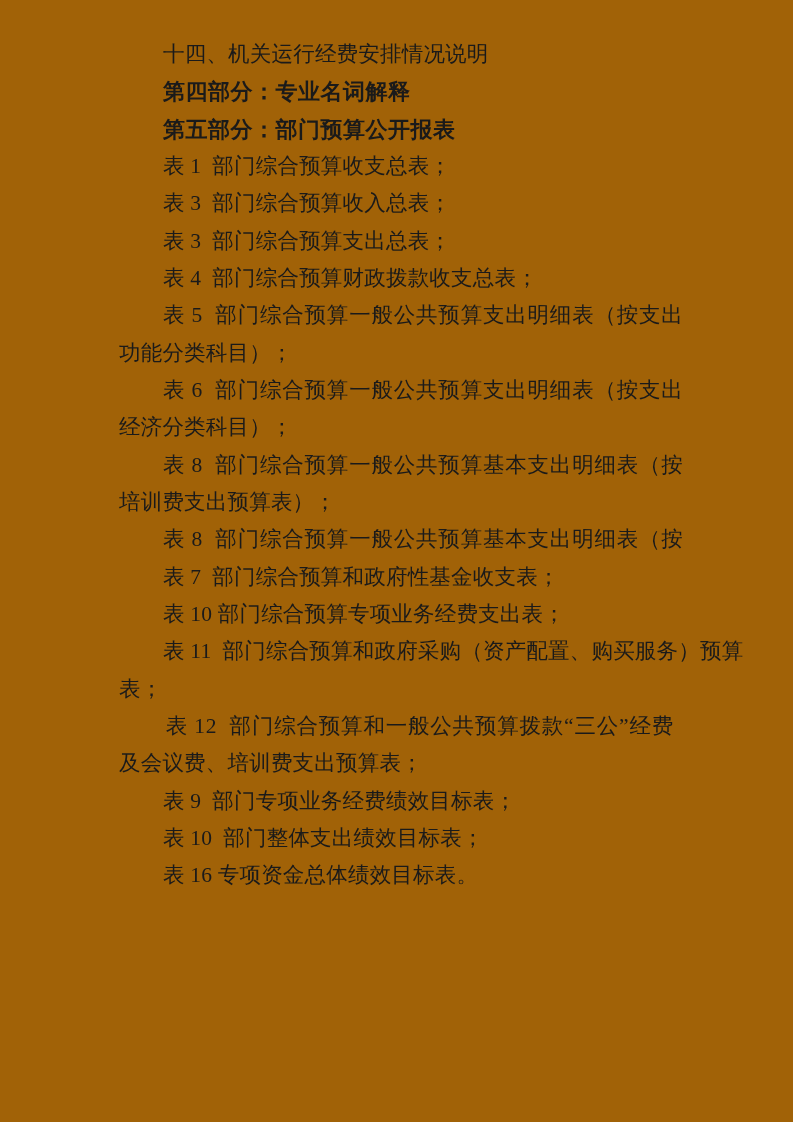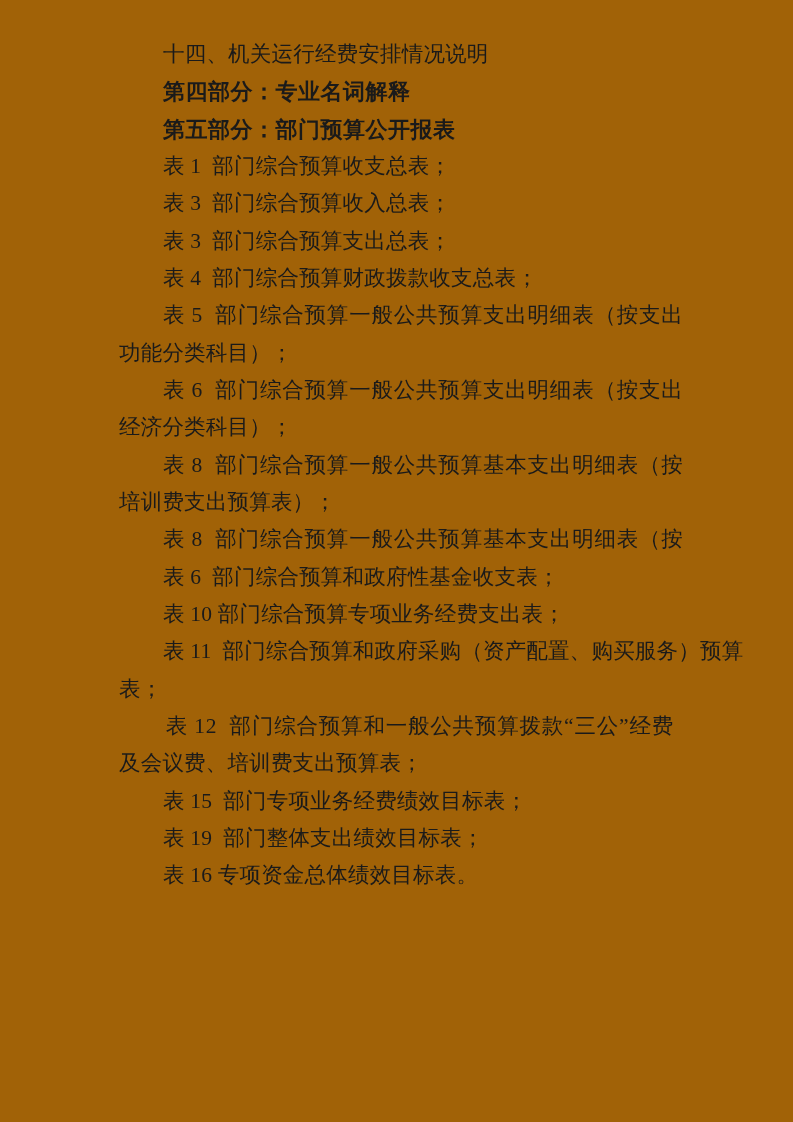--- a/index.html
+++ b/index.html
@@ -42,23 +42,23 @@
       <div class="line indent">表 3  部门综合预算收入总表；</div>
       <div class="line indent">表 3  部门综合预算支出总表；</div>
       <div class="line indent">表 4  部门综合预算财政拨款收支总表；</div>
       <div class="line indent stretch">表 5  部门综合预算一般公共预算支出明细表（按支出</div>
       <div class="line">功能分类科目）；</div>
       <div class="line indent stretch">表 6  部门综合预算一般公共预算支出明细表（按支出</div>
       <div class="line">经济分类科目）；</div>
       <div class="line indent stretch">表 8  部门综合预算一般公共预算基本支出明细表（按</div>
       <div class="line">培训费支出预算表）；</div>
       <div class="line indent stretch">表 8  部门综合预算一般公共预算基本支出明细表（按</div>
-      <div class="line indent">表 6  部门综合预算和政府性基金收支表；</div>
+      <div class="line indent">表 7  部门综合预算和政府性基金收支表；</div>
       <div class="line indent">表 10 部门综合预算专项业务经费支出表；</div>
       <div class="line indent">表 11  部门综合预算和政府采购（资产配置、购买服务）预算</div>
       <div class="line">表；</div>
       <div class="line indent stretch">表 12  部门综合预算和一般公共预算拨款“三公”经费</div>
       <div class="line">及会议费、培训费支出预算表；</div>
-      <div class="line indent">表 15  部门专项业务经费绩效目标表；</div>
-      <div class="line indent">表 19  部门整体支出绩效目标表；</div>
+      <div class="line indent">表 9  部门专项业务经费绩效目标表；</div>
+      <div class="line indent">表 10  部门整体支出绩效目标表；</div>
       <div class="line indent">表 16 专项资金总体绩效目标表。</div>
     </div>
 </div>
 
 </body></html>

